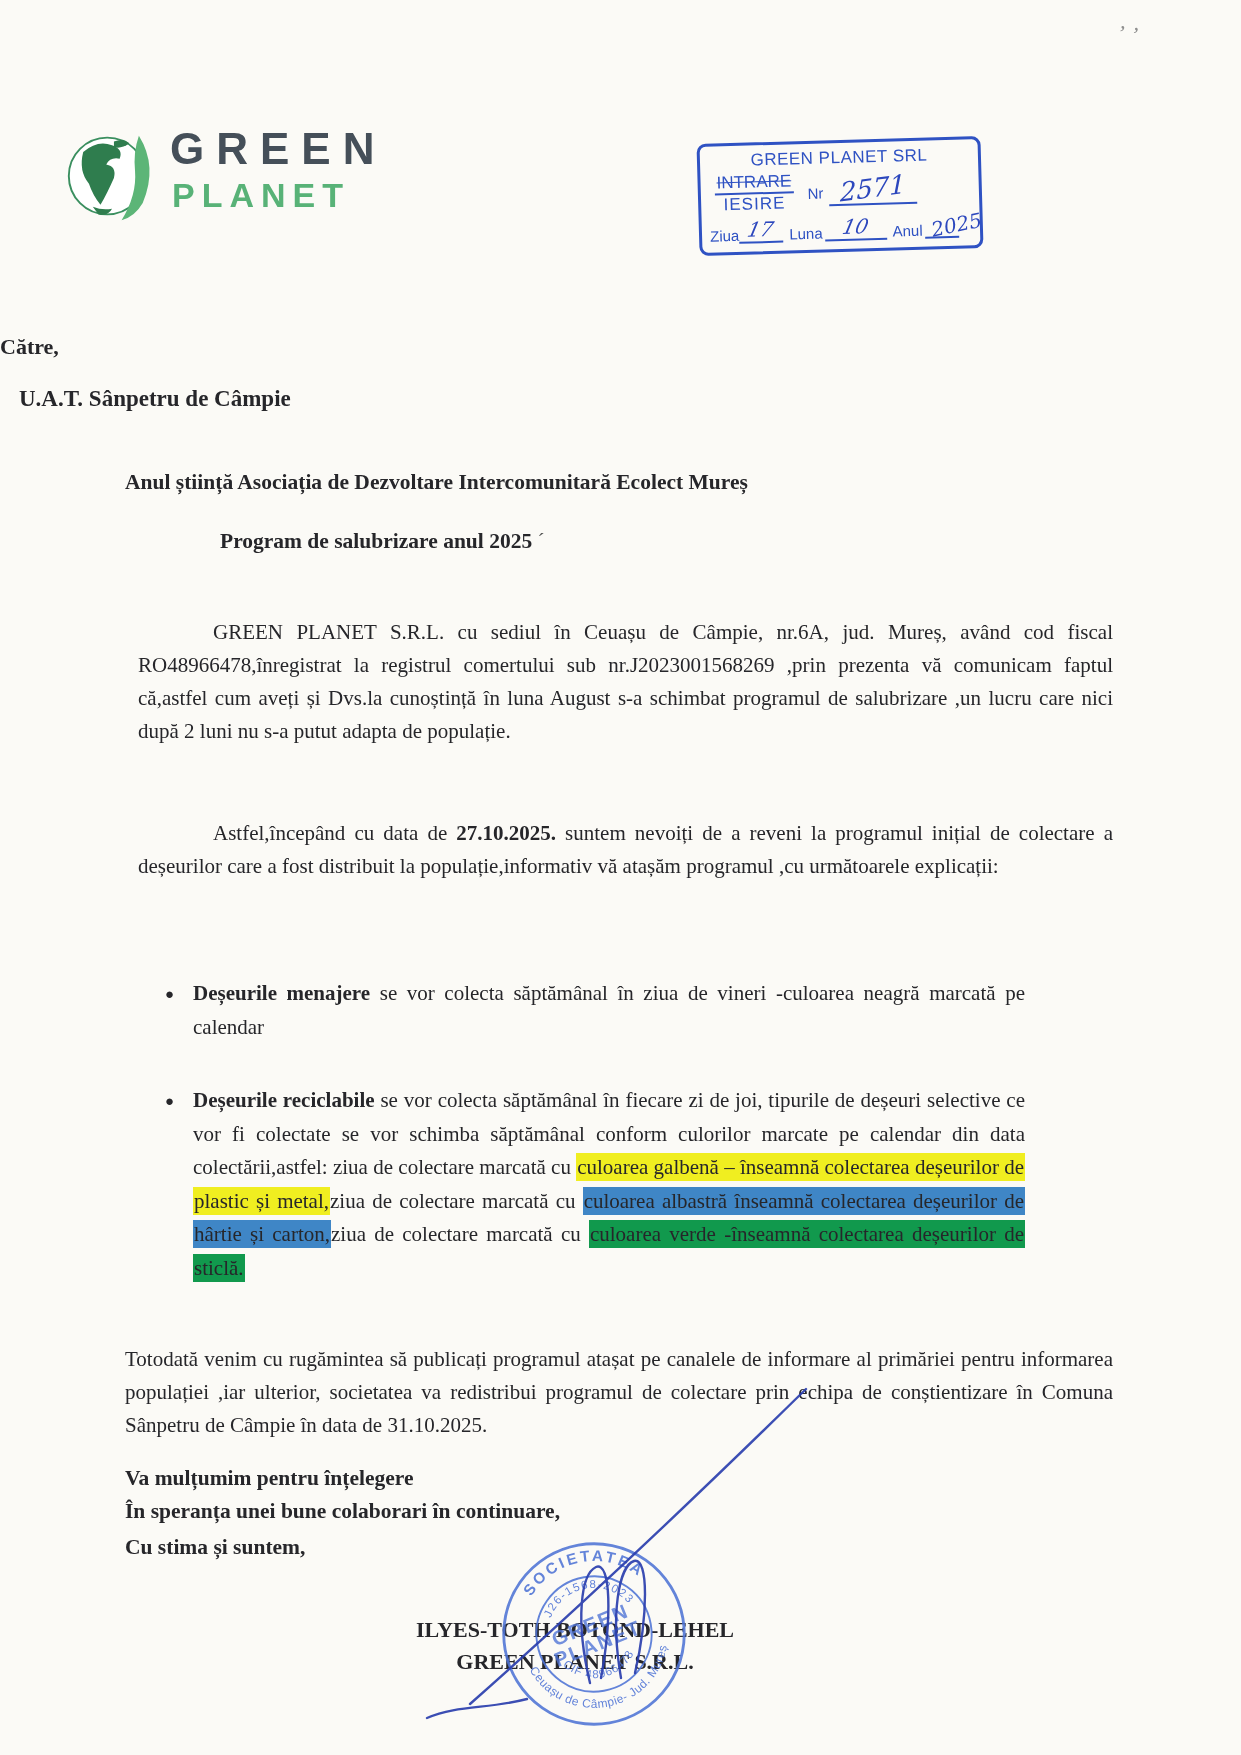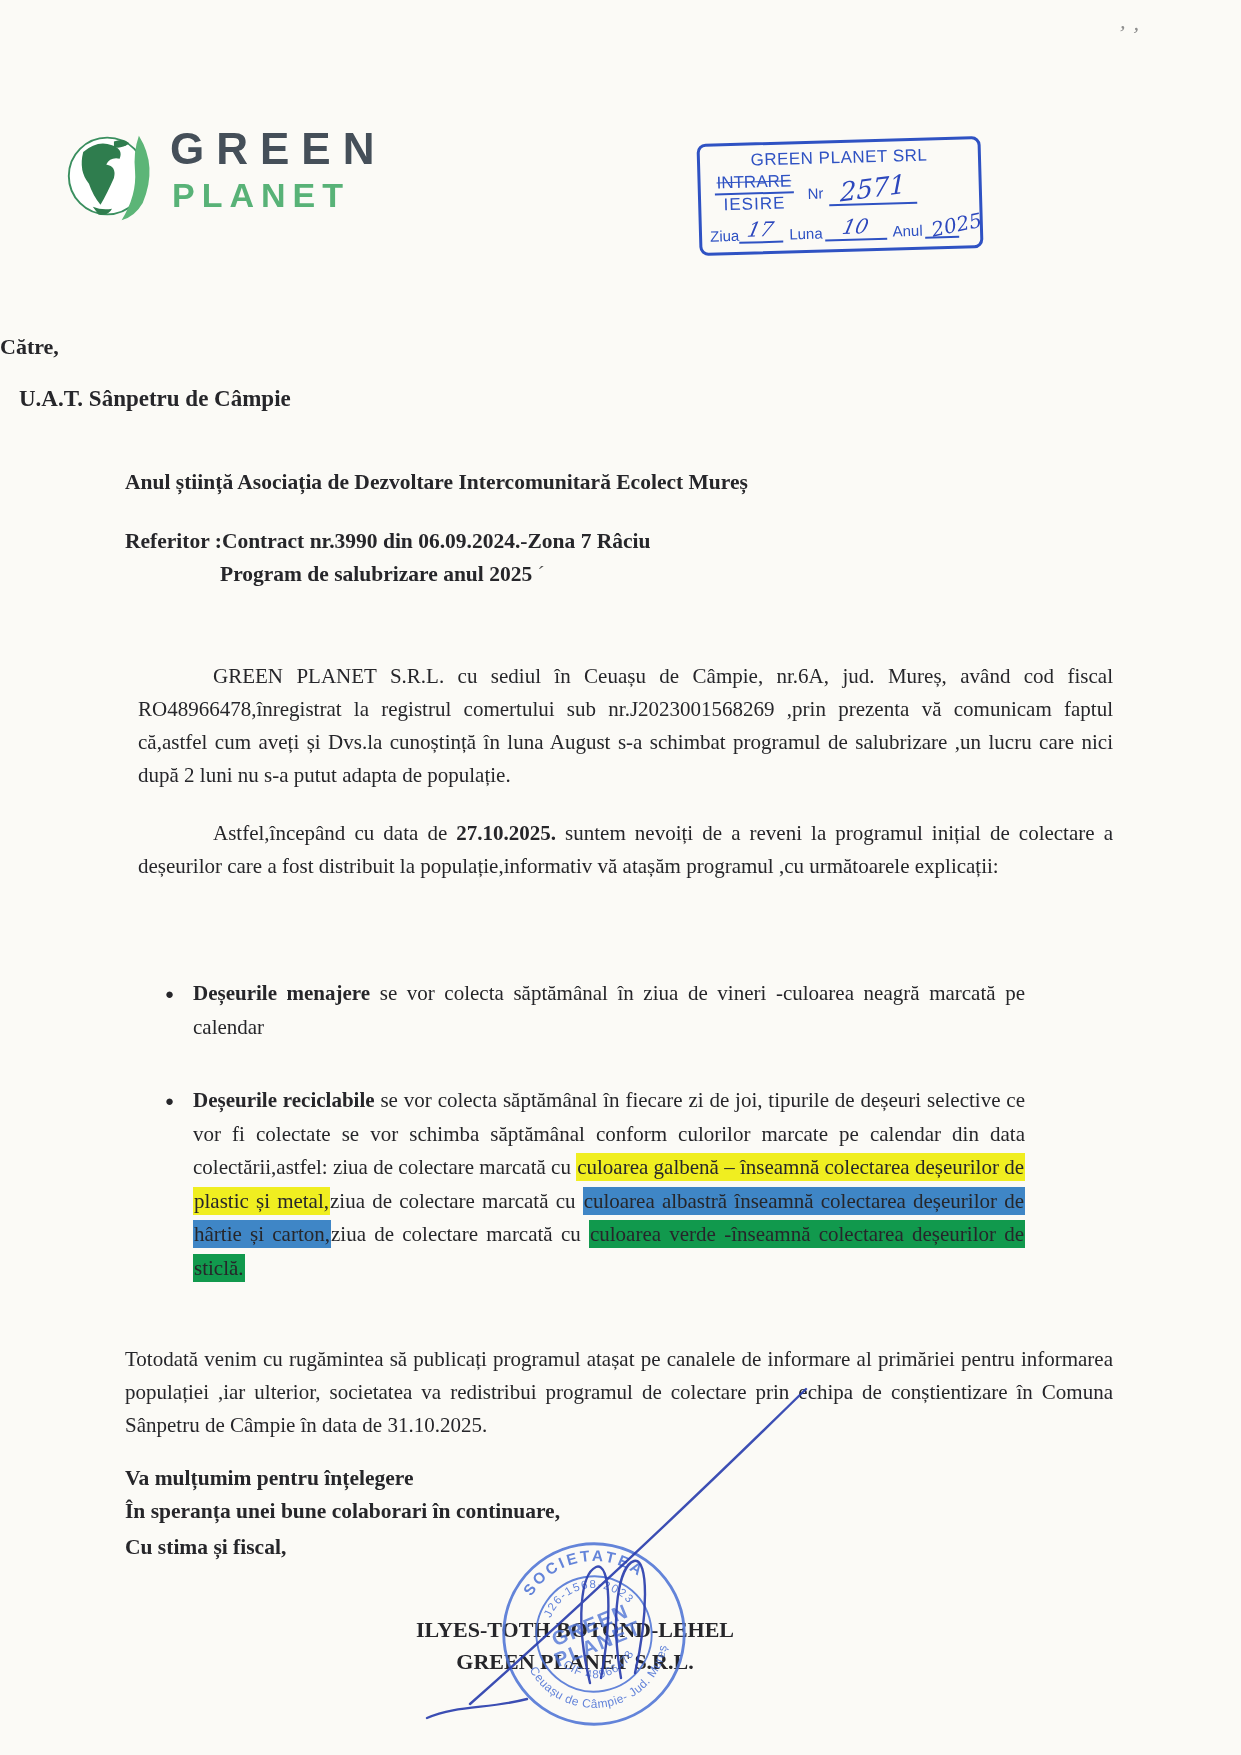--- a/index.html
+++ b/index.html
@@ -41,21 +41,21 @@
   
   .abs{position:absolute;}
   .center-wrap{left:0;top:0;width:1156px;}
   .salutation{top:334px;font-weight:bold;font-size:22px;}
   .addressee{top:386px;font-weight:bold;font-size:23px;margin-left:19px;}
   .cc{left:125px;top:470px;font-weight:bold;font-size:21.5px;}
   .subject{left:125px;top:525px;font-weight:bold;font-size:21.5px;line-height:33px;}
   .subject .line2{padding-left:95px;}
   .tick{font-weight:normal;color:#555;}
   .para{font-size:21px;line-height:33px;text-align:justify;}
-  .p1{left:138px;top:660px;width:975px;text-indent:75px;}
+  .p1{left:138px;top:616px;width:975px;text-indent:75px;}
   .p2{left:138px;top:817px;width:975px;text-indent:75px;}
   .bullets{left:163px;top:977px;width:862px;}
   .bullet-item{position:relative;padding-left:30px;font-size:21px;line-height:33.5px;
     text-align:justify;}
   .bullet-item + .bullet-item{margin-top:40px;}
   .bullet-dot{position:absolute;left:2px;top:1px;font-size:15px;}
   .term{font-weight:bold;}
   .hl{padding:2px 1px;box-decoration-break:clone;-webkit-box-decoration-break:clone;}
   .hl-yellow{background:#f0ee20;}
   .hl-blue{background:#3f86c6;}
@@ -109,21 +109,20 @@
       <span class="rs-u rs-luna-v"><span class="hw">10</span></span>
       <span class="rs-lbl">Anul</span>
       <span class="rs-u rs-anul-v"><span class="hw">2025</span></span>
     </div>
   </div>
 
   <div class="abs center-wrap salutation">Către,</div>
   <div class="abs center-wrap addressee">U.A.T. Sânpetru de Câmpie</div>
   <div class="abs cc">Anul știință Asociația de Dezvoltare Intercomunitară Ecolect Mureș</div>
   <div class="abs subject">
-    <div>Referitor :Contract nr.3990 din 06.09.2024.-Zona 7 Râciu</div>
     <div class="line2"><span>Program de salubrizare anul 2025</span> <span class="tick">´</span></div>
   </div>
 
   <div class="abs para p1">GREEN PLANET S.R.L. cu sediul în Ceuașu de Câmpie, nr.6A, jud. Mureș, având cod fiscal RO48966478,înregistrat la registrul comertului sub nr.J2023001568269 ,prin prezenta vă comunicam faptul că,astfel cum aveți și Dvs.la cunoștință  în luna August s-a schimbat programul de salubrizare ,un lucru care nici după 2 luni nu s-a putut adapta de populație.</div>
 
   <div class="abs para p2">
     <span>Astfel,începând cu data de </span><span class="term">27.10.2025.</span><span>  suntem nevoiți de a  reveni la programul inițial de colectare a deșeurilor care a fost distribuit la populație,informativ vă atașăm programul ,cu următoarele explicații:</span>
   </div>
 
   <div class="abs bullets">
@@ -136,21 +135,21 @@
       <span class="term">Deșeurile reciclabile</span><span> se vor colecta săptămânal în fiecare zi de joi, tipurile de deșeuri selective ce vor fi colectate se vor schimba săptămânal conform culorilor marcate pe calendar din data colectării,astfel: ziua de colectare marcată cu </span><span class="hl hl-yellow">culoarea galbenă – înseamnă colectarea deșeurilor de plastic și metal,</span><span>ziua de colectare marcată cu </span><span class="hl hl-blue">culoarea albastră înseamnă colectarea deșeurilor de  hârtie și carton,</span><span>ziua de colectare marcată cu </span><span class="hl hl-green">culoarea verde -înseamnă colectarea deșeurilor de sticlă.</span>
     </div>
   </div>
 
   <div class="abs para p3">Totodată venim cu rugămintea să publicați programul atașat pe canalele de informare al primăriei pentru informarea populației ,iar ulterior, societatea va redistribui programul de colectare prin echipa de conștientizare în Comuna Sânpetru de Câmpie în data de 31.10.2025.</div>
 
   <div class="abs closing12">
     <div>Va mulțumim pentru înțelegere</div>
     <div>În speranța unei bune colaborari în continuare,</div>
   </div>
-  <div class="abs closing3">Cu stima și fiscal,</div>
+  <div class="abs closing3">Cu stima și suntem,</div>
 
   <div class="abs sig-block">
     <div>ILYES-TOTH BOTOND-LEHEL</div>
     <div>GREEN PLANET  S.R.L.</div>
   </div>
 
   <svg class="seal" viewBox="0 0 200 200">
     <g fill="none" stroke="#4f74d6">
       <circle cx="100" cy="100" r="94" stroke-width="3"></circle>
       <circle cx="100" cy="100" r="60" stroke-width="2"></circle>

